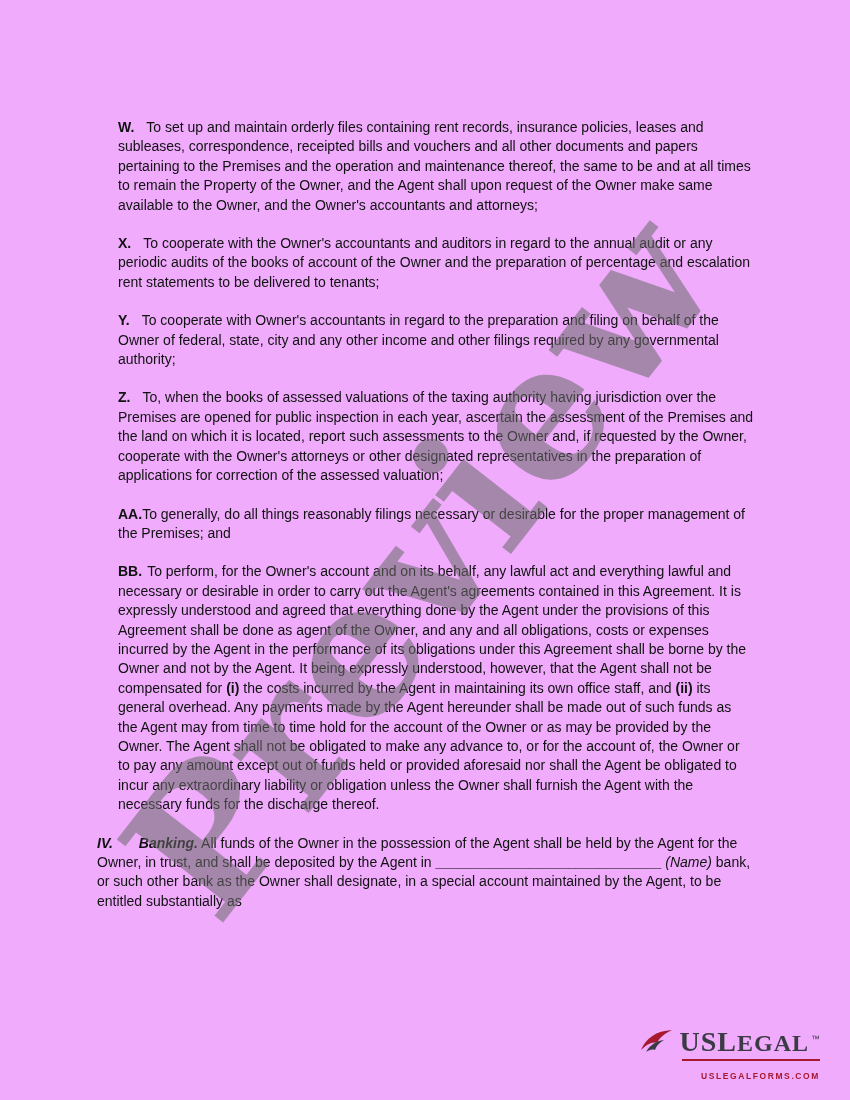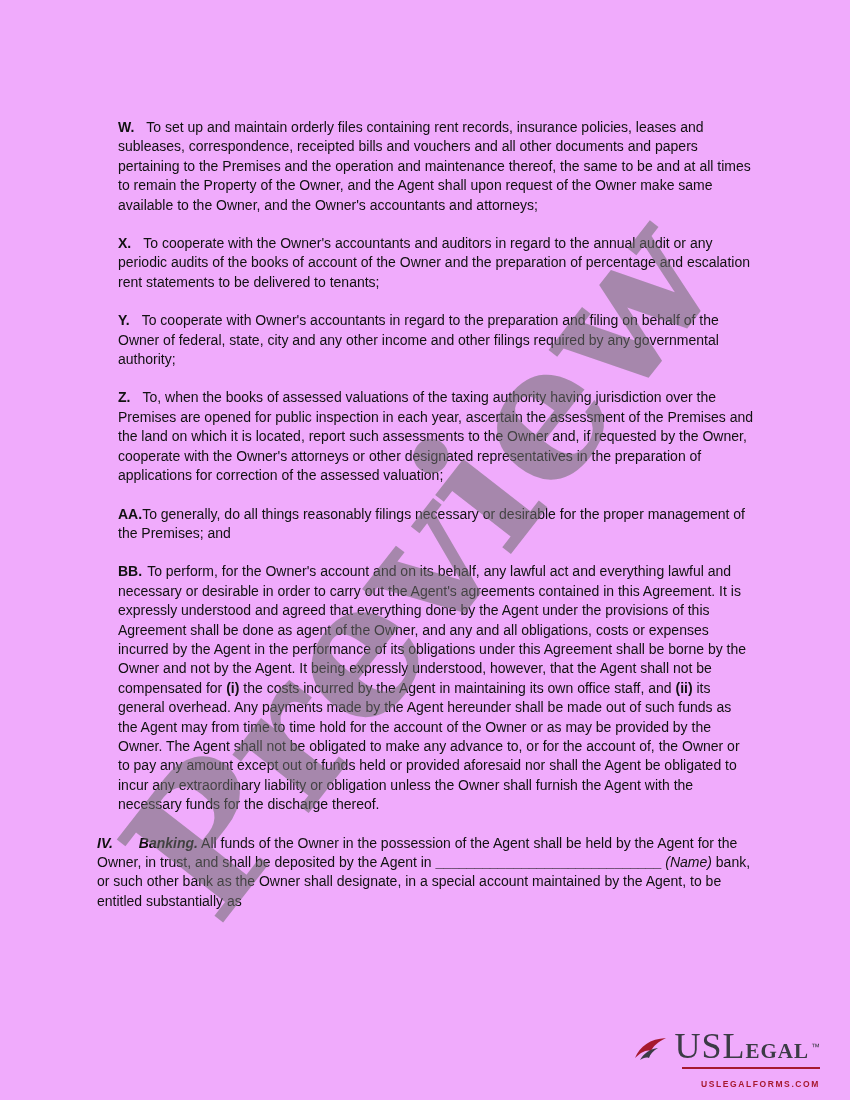--- a/index.html
+++ b/index.html
@@ -51,22 +51,22 @@
     align-items: flex-end;
   }
   .brand-text {
     font-family: "Liberation Serif", serif;
     color: #3b3b45;
     letter-spacing: 1px;
     line-height: 1;
     display: flex;
     align-items: baseline;
   }
-  .brand-big { font-size: 36px; font-weight: normal; }
-  .brand-small { font-size: 21px; font-weight: bold; }
+  .brand-big { font-size: 28px; font-weight: bold; }
+  .brand-small { font-size: 24px; font-weight: bold; }
   .brand-tm { font-size: 9px; color: #3b3b45; margin-left: 2px; transform: translateY(-12px); }
   .eagle { margin-right: 6px; transform: translateY(-2px); }
   .brand-rule {
     width: 138px;
     height: 2px;
     background: #a6192e;
     margin-top: 3px;
   }
   .site-text {
     margin-top: 10px;

